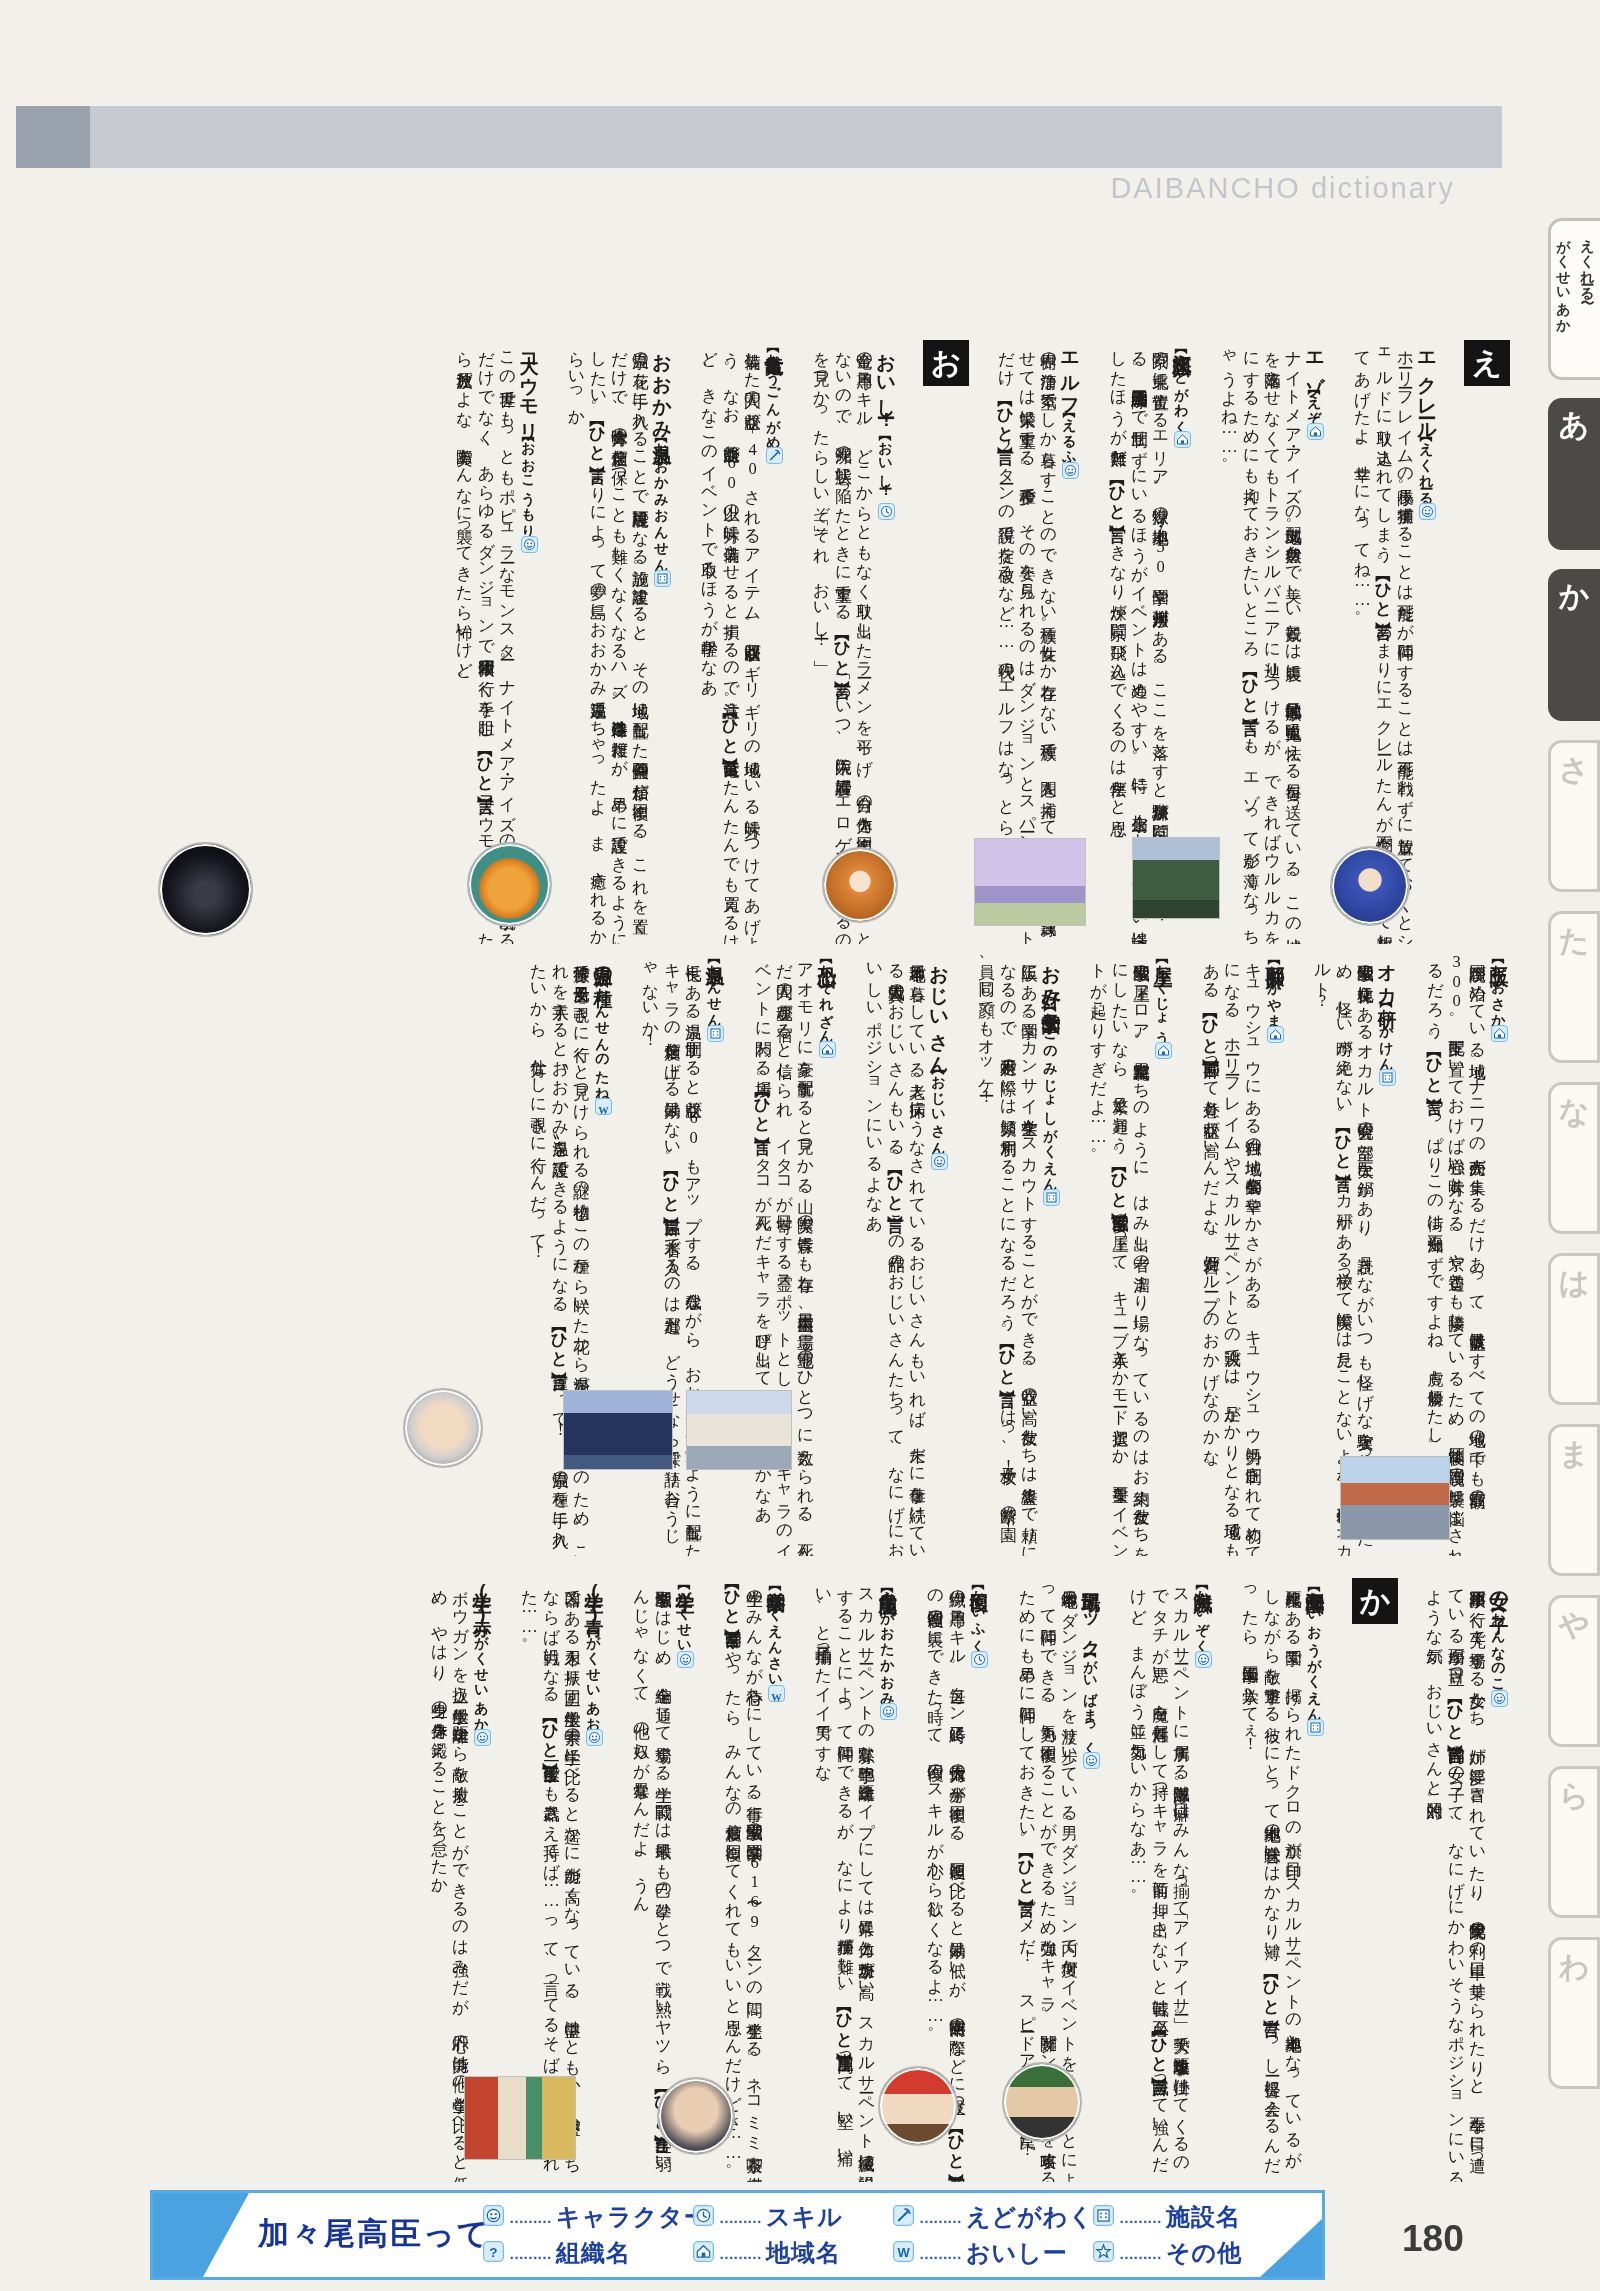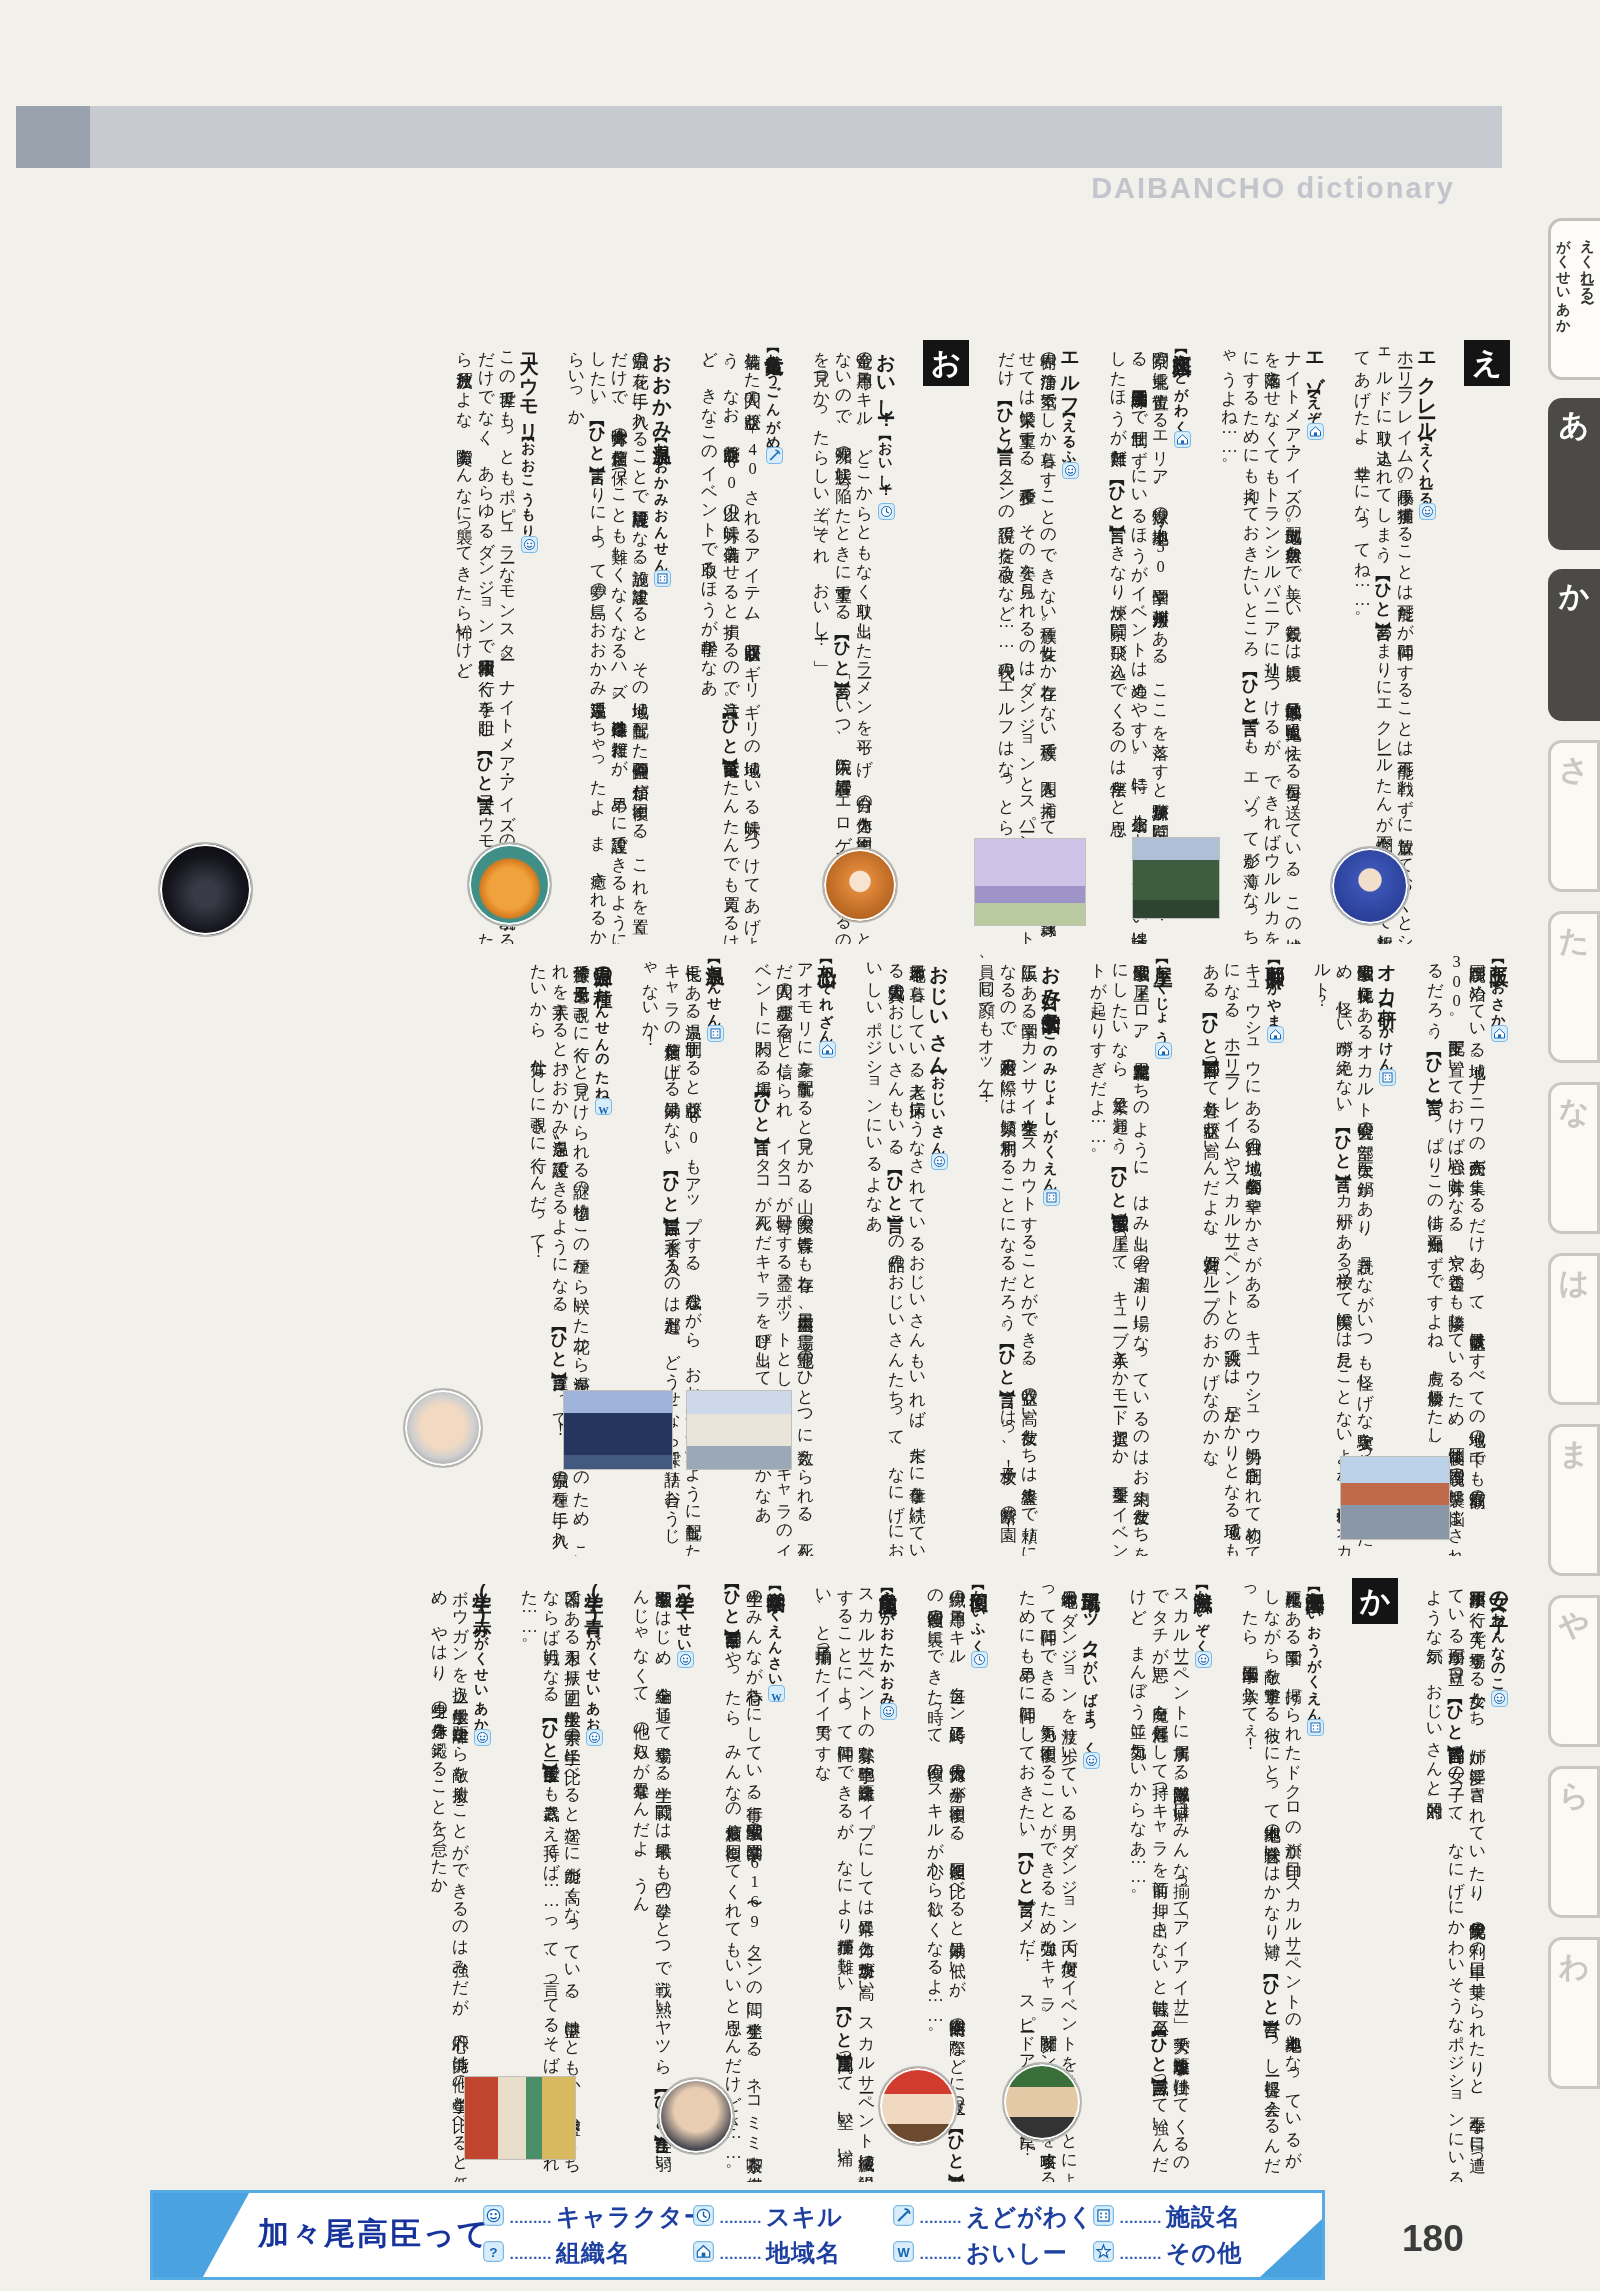--- a/index.html
+++ b/index.html
@@ -6,21 +6,21 @@
   body{
     width:1600px;height:2291px;position:relative;overflow:hidden;
     background:#f2f0ea;
     font-family:"Liberation Sans","DejaVu Sans",sans-serif;color:#222;
   }
   
   .header-bar{position:absolute;left:16px;top:106px;width:1486px;height:62px;background:#c7cad0;}
   .header-bar-accent{position:absolute;left:16px;top:106px;width:74px;height:62px;background:#99a2ad;}
   .header-title{
     position:absolute;top:172px;left:0;width:1455px;text-align:right;
-    font-size:29px;font-weight:bold;color:#c2c6cc;letter-spacing:2px;
+    font-size:29px;font-weight:normal;color:#c2c6cc;letter-spacing:2px;
     font-family:"Liberation Sans","DejaVu Sans",sans-serif;
   }
   
   .rail-label{
     position:absolute;left:1548px;top:218px;width:52px;height:162px;box-sizing:border-box;
     background:#fdfcf8;border:3px solid #c3c1bb;border-right:none;border-radius:14px 0 0 14px;
     writing-mode:vertical-rl;text-orientation:upright;
     font-size:14px;font-weight:bold;color:#333;line-height:24px;padding-top:8px;text-align:start;
   }
   .index-tab{

